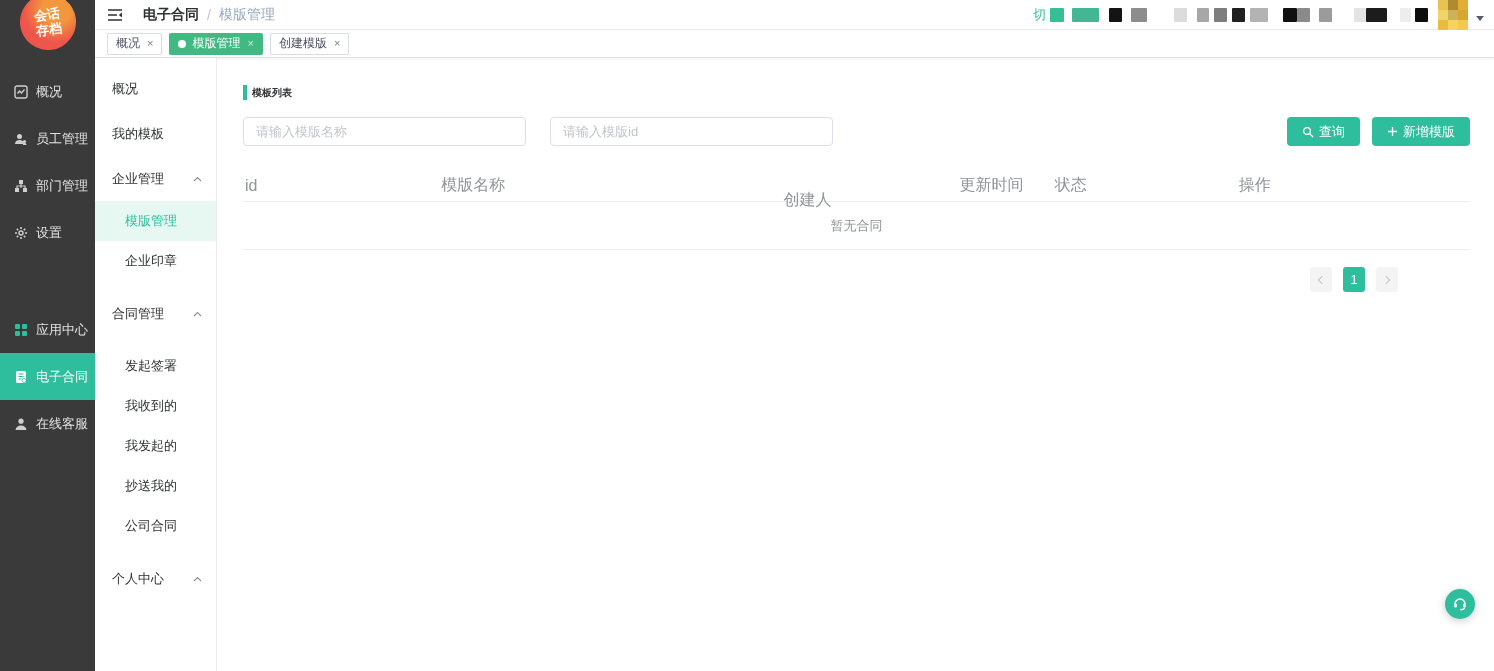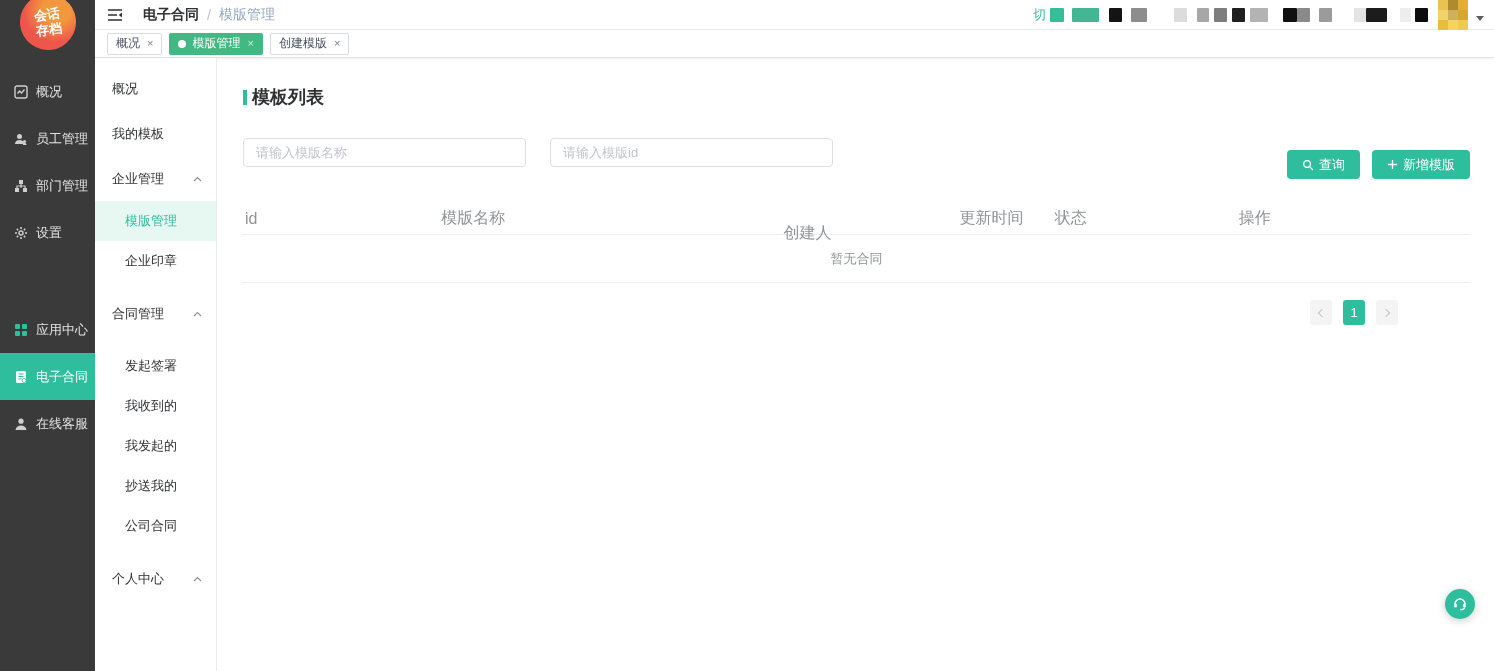--- a/index.html
+++ b/index.html
@@ -54,28 +54,28 @@
   .sitem.sub { padding-left:30px; height:40px; }
   .sitem.first-sub { margin-top:10px; }
   .sitem.last-sub { margin-bottom:10px; }
   .sitem.active { background:#e7f8f2; color:#2ebe9e; }
   .sitem .arrow { margin-left:auto; margin-right:14px; color:#909399; display:inline-flex; }
 
   
   .main { flex:1; padding:27px 24px 0 26px; min-width:0; position:relative; }
   .section-title { display:flex; align-items:center; margin-bottom:17px; }
   .title-bar { width:4px; height:15px; background:#2ebe9e; margin-right:5px; flex:none; }
-  .title-text { font-size:18px; font-weight:bold; color:#303133; }
+  .title-text { font-size:10px; font-weight:bold; color:#303133; }
 
   .toolbar { display:flex; align-items:center; }
   .search-input { width:283px; height:29px; border:1px solid #dcdfe6; border-radius:4px; padding:8px 12px; font-size:13px; color:#303133; outline:none; font-family:inherit; }
   .search-input::placeholder { color:#c0c4cc; }
   .search-input + .search-input { margin-left:24px; }
   .toolbar-spacer { flex:1; }
-  .btn { height:29px; border:none; border-radius:4px; background:#2ebe9e; color:#fff; font-size:13px; display:inline-flex; align-items:center; justify-content:center; padding:0 15px; cursor:pointer; font-family:inherit;margin-top:24px; }
+  .btn { height:29px; border:none; border-radius:4px; background:#2ebe9e; color:#fff; font-size:13px; display:inline-flex; align-items:center; justify-content:center; padding:0 15px; cursor:pointer; font-family:inherit; }
   .btn + .btn { margin-left:12px; }
   .btn .bicon { margin-right:5px; display:inline-flex; }
 
   
   .table { margin-top:24px; }
   .thead { display:flex; height:32px; align-items:center; border-bottom:1px solid #ebeef5; color:#909399; font-size:16px; font-weight:500; }
   .th { padding:0 2px; }
   .c1{width:16%;text-align:left;} .c2{width:20%;text-align:left;} .c3{width:20%;text-align:center;margin-top:29px;}
   .c4{width:10%;text-align:center;} .c5{width:15%;text-align:left;} .c6{width:19%;text-align:left;}
   .empty-row { height:48px; display:flex; align-items:center; justify-content:center; color:#909399; border-bottom:1px solid #ebeef5; font-size:13px; }

